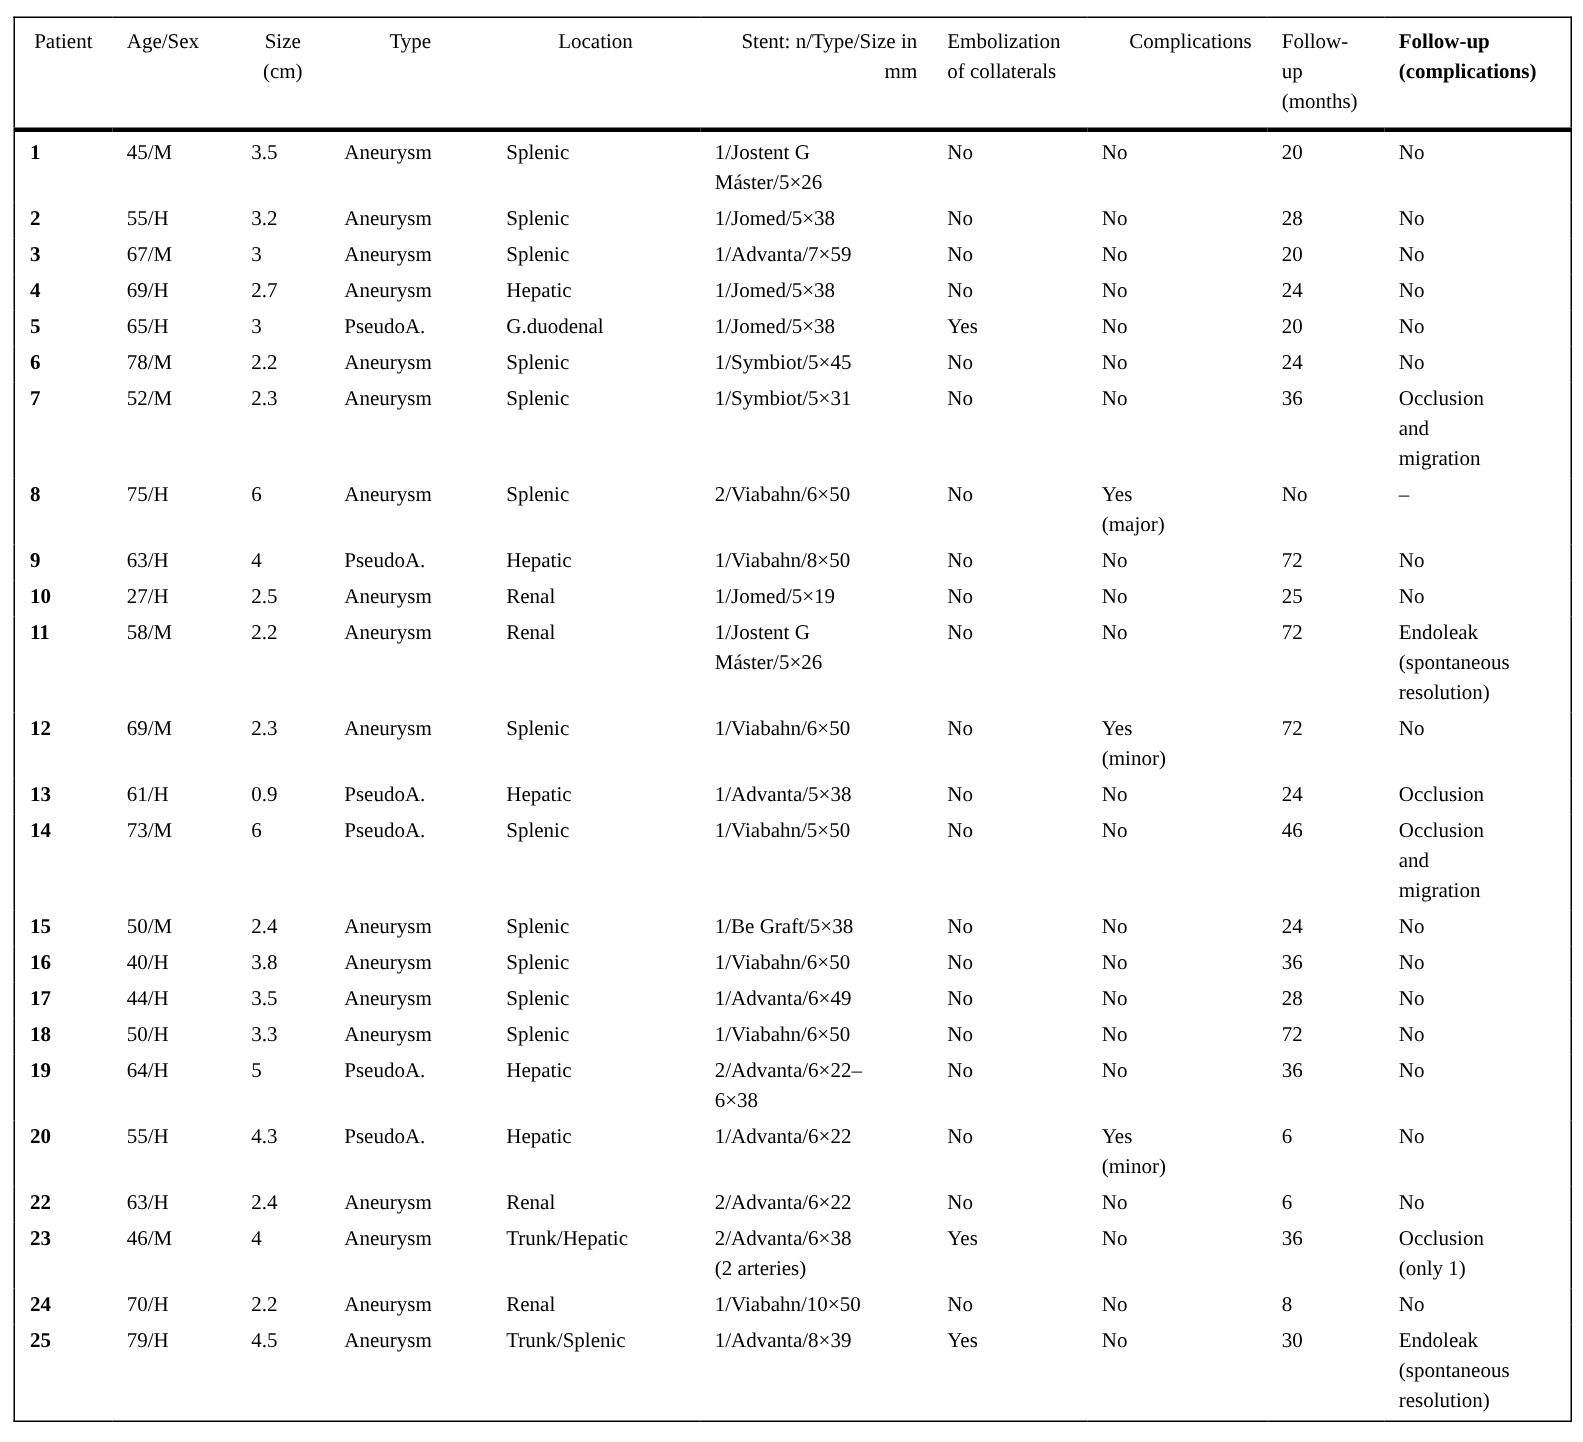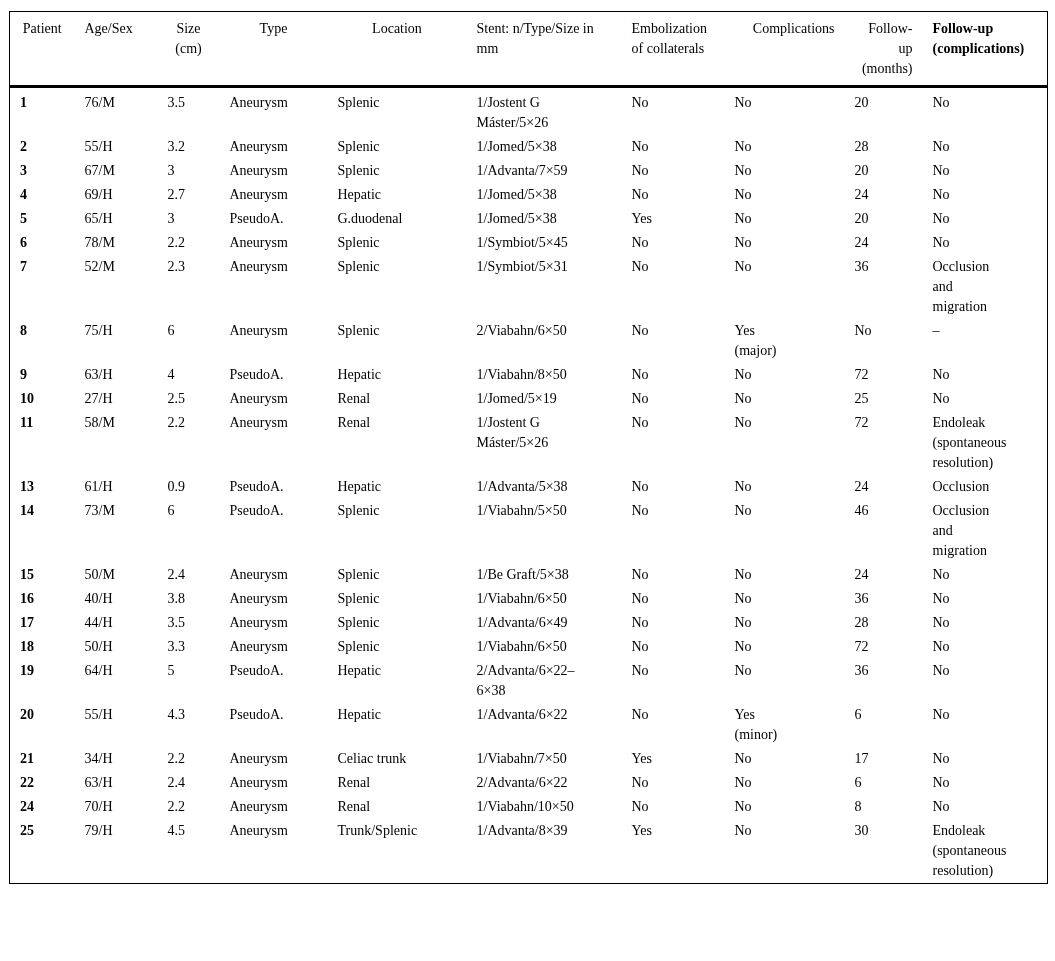--- a/index.html
+++ b/index.html
@@ -62,36 +62,36 @@
       <col style="width:125px">
     </colgroup>
     <thead>
       <tr id="header-row">
           <th style="text-align: center;">Patient</th>
           <th style="text-align: left;">Age/Sex</th>
           <th style="text-align: center;">Size
 (cm)</th>
           <th style="text-align: center;">Type</th>
           <th style="text-align: center; font-family: Liberation Serif, serif;">Location</th>
-          <th style="text-align: left;">Stent: n/Type/Size in
+          <th style="text-align: right;">Stent: n/Type/Size in
 mm</th>
           <th style="text-align: left;">Embolization
 of collaterals</th>
           <th style="text-align: right;">Complications</th>
-          <th style="text-align: right;">Follow-
+          <th style="text-align: left;">Follow-
 up
 (months)</th>
           <th style="text-align: left; font-weight: bold;">Follow-up
 (complications)</th>
         </tr>
     </thead>
     <tbody id="body-rows">
         <tr>
           <td class="col-patient">1</td>
-          <td class="col-age-sex">76/M</td>
+          <td class="col-age-sex">45/M</td>
           <td class="col-size-cm">3.5</td>
           <td class="col-type">Aneurysm</td>
           <td class="col-location">Splenic</td>
           <td class="col-stent">1/Jostent G
 Máster/5×26</td>
           <td class="col-embolization">No</td>
           <td class="col-complications">No</td>
           <td class="col-follow-up-months">20</td>
           <td class="col-follow-up-complications">No</td>
         </tr>
@@ -215,20 +215,33 @@
           <td class="col-stent">1/Jostent G
 Máster/5×26</td>
           <td class="col-embolization">No</td>
           <td class="col-complications">No</td>
           <td class="col-follow-up-months">72</td>
           <td class="col-follow-up-complications">Endoleak
 (spontaneous
 resolution)</td>
         </tr>
         <tr>
+          <td class="col-patient">12</td>
+          <td class="col-age-sex">69/M</td>
+          <td class="col-size-cm">2.3</td>
+          <td class="col-type">Aneurysm</td>
+          <td class="col-location">Splenic</td>
+          <td class="col-stent">1/Viabahn/6×50</td>
+          <td class="col-embolization">No</td>
+          <td class="col-complications">Yes
+(minor)</td>
+          <td class="col-follow-up-months">72</td>
+          <td class="col-follow-up-complications">No</td>
+        </tr>
+        <tr>
           <td class="col-patient">13</td>
           <td class="col-age-sex">61/H</td>
           <td class="col-size-cm">0.9</td>
           <td class="col-type">PseudoA.</td>
           <td class="col-location">Hepatic</td>
           <td class="col-stent">1/Advanta/5×38</td>
           <td class="col-embolization">No</td>
           <td class="col-complications">No</td>
           <td class="col-follow-up-months">24</td>
           <td class="col-follow-up-complications">Occlusion</td>
@@ -315,42 +328,44 @@
           <td class="col-type">PseudoA.</td>
           <td class="col-location">Hepatic</td>
           <td class="col-stent">1/Advanta/6×22</td>
           <td class="col-embolization">No</td>
           <td class="col-complications">Yes
 (minor)</td>
           <td class="col-follow-up-months">6</td>
           <td class="col-follow-up-complications">No</td>
         </tr>
         <tr>
-          <td class="col-patient">21</td>
-          <td class="col-age-sex">34/H</td>
-          <td class="col-size-cm">2.2</td>
-          <td class="col-type">Aneurysm</td>
-          <td class="col-location">Celiac trunk</td>
-          <td class="col-stent">1/Viabahn/7×50</td>
-          <td class="col-embolization">Yes</td>
-          <td class="col-complications">No</td>
-          <td class="col-follow-up-months">17</td>
-          <td class="col-follow-up-complications">No</td>
-        </tr>
-        <tr>
           <td class="col-patient">22</td>
           <td class="col-age-sex">63/H</td>
           <td class="col-size-cm">2.4</td>
           <td class="col-type">Aneurysm</td>
           <td class="col-location">Renal</td>
           <td class="col-stent">2/Advanta/6×22</td>
           <td class="col-embolization">No</td>
           <td class="col-complications">No</td>
           <td class="col-follow-up-months">6</td>
           <td class="col-follow-up-complications">No</td>
+        </tr>
+        <tr>
+          <td class="col-patient">23</td>
+          <td class="col-age-sex">46/M</td>
+          <td class="col-size-cm">4</td>
+          <td class="col-type">Aneurysm</td>
+          <td class="col-location">Trunk/Hepatic</td>
+          <td class="col-stent">2/Advanta/6×38
+(2 arteries)</td>
+          <td class="col-embolization">Yes</td>
+          <td class="col-complications">No</td>
+          <td class="col-follow-up-months">36</td>
+          <td class="col-follow-up-complications">Occlusion
+(only 1)</td>
         </tr>
         <tr>
           <td class="col-patient">24</td>
           <td class="col-age-sex">70/H</td>
           <td class="col-size-cm">2.2</td>
           <td class="col-type">Aneurysm</td>
           <td class="col-location">Renal</td>
           <td class="col-stent">1/Viabahn/10×50</td>
           <td class="col-embolization">No</td>
           <td class="col-complications">No</td>

